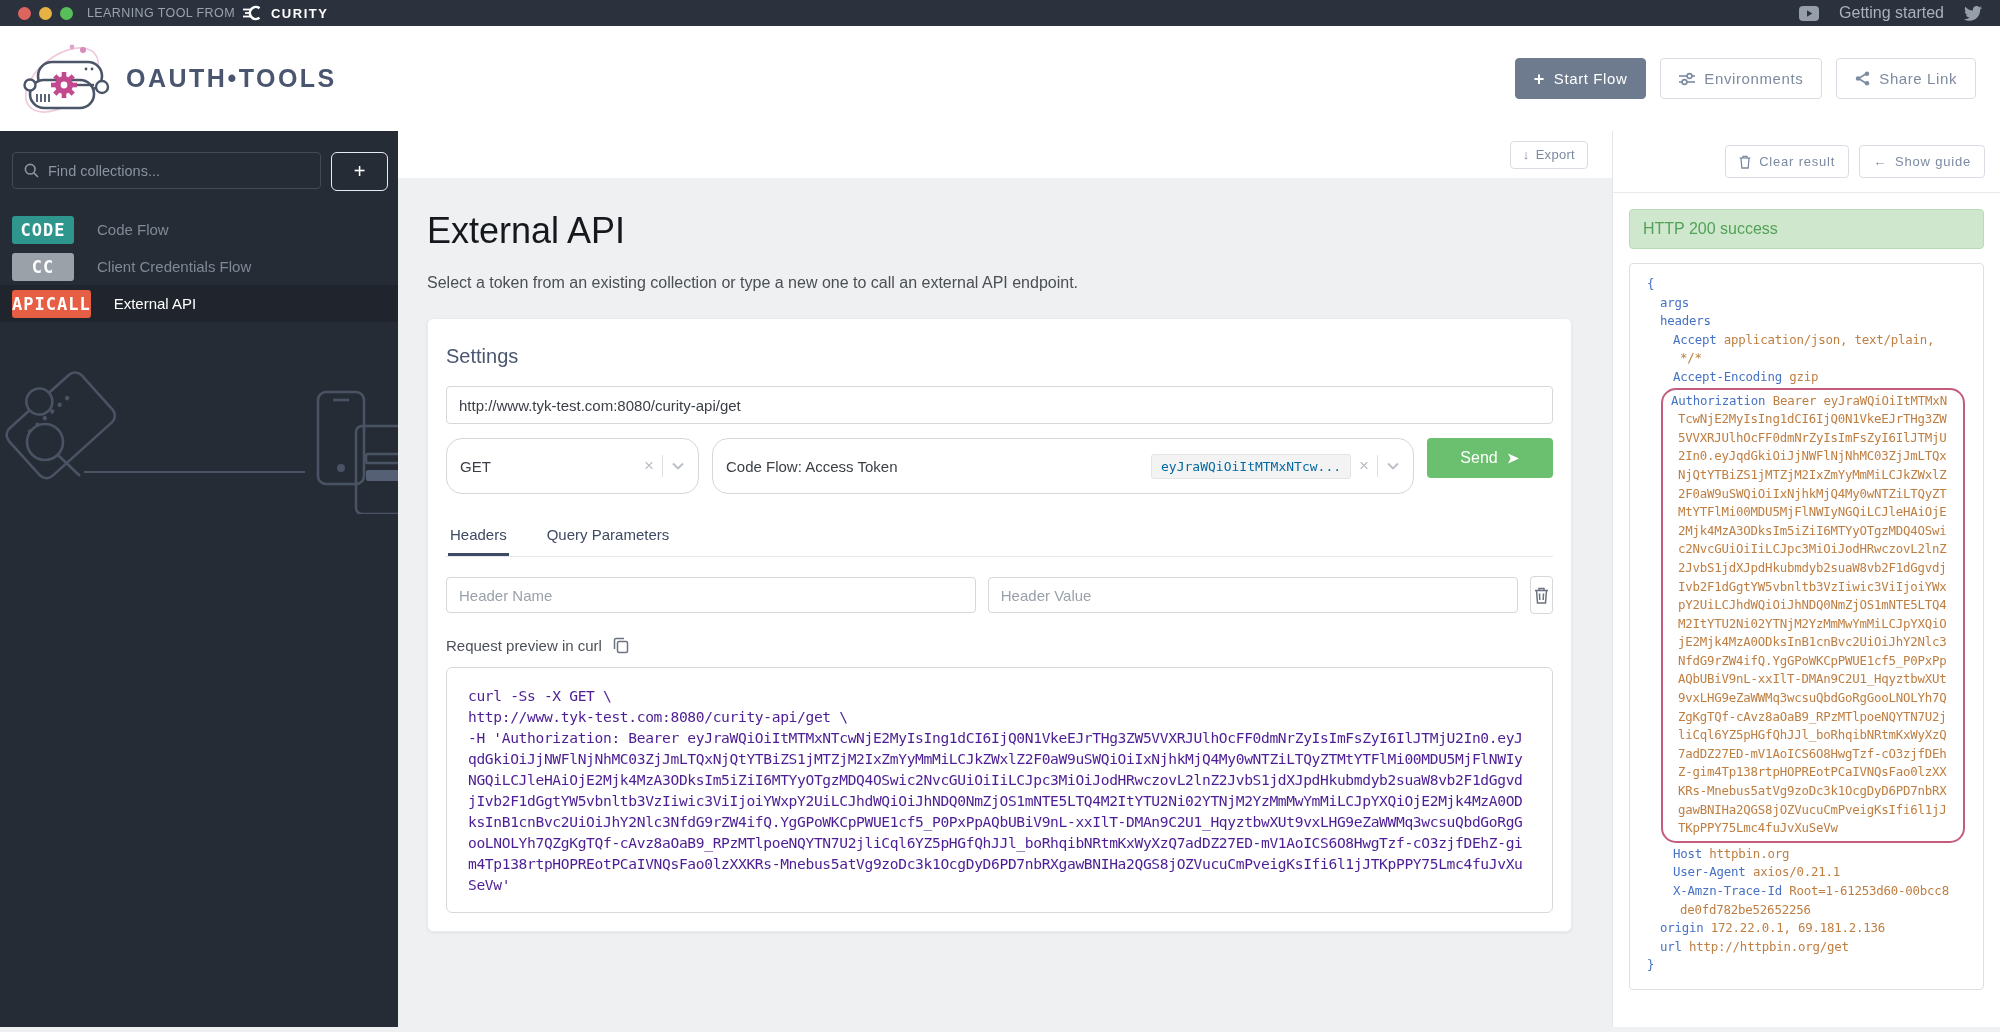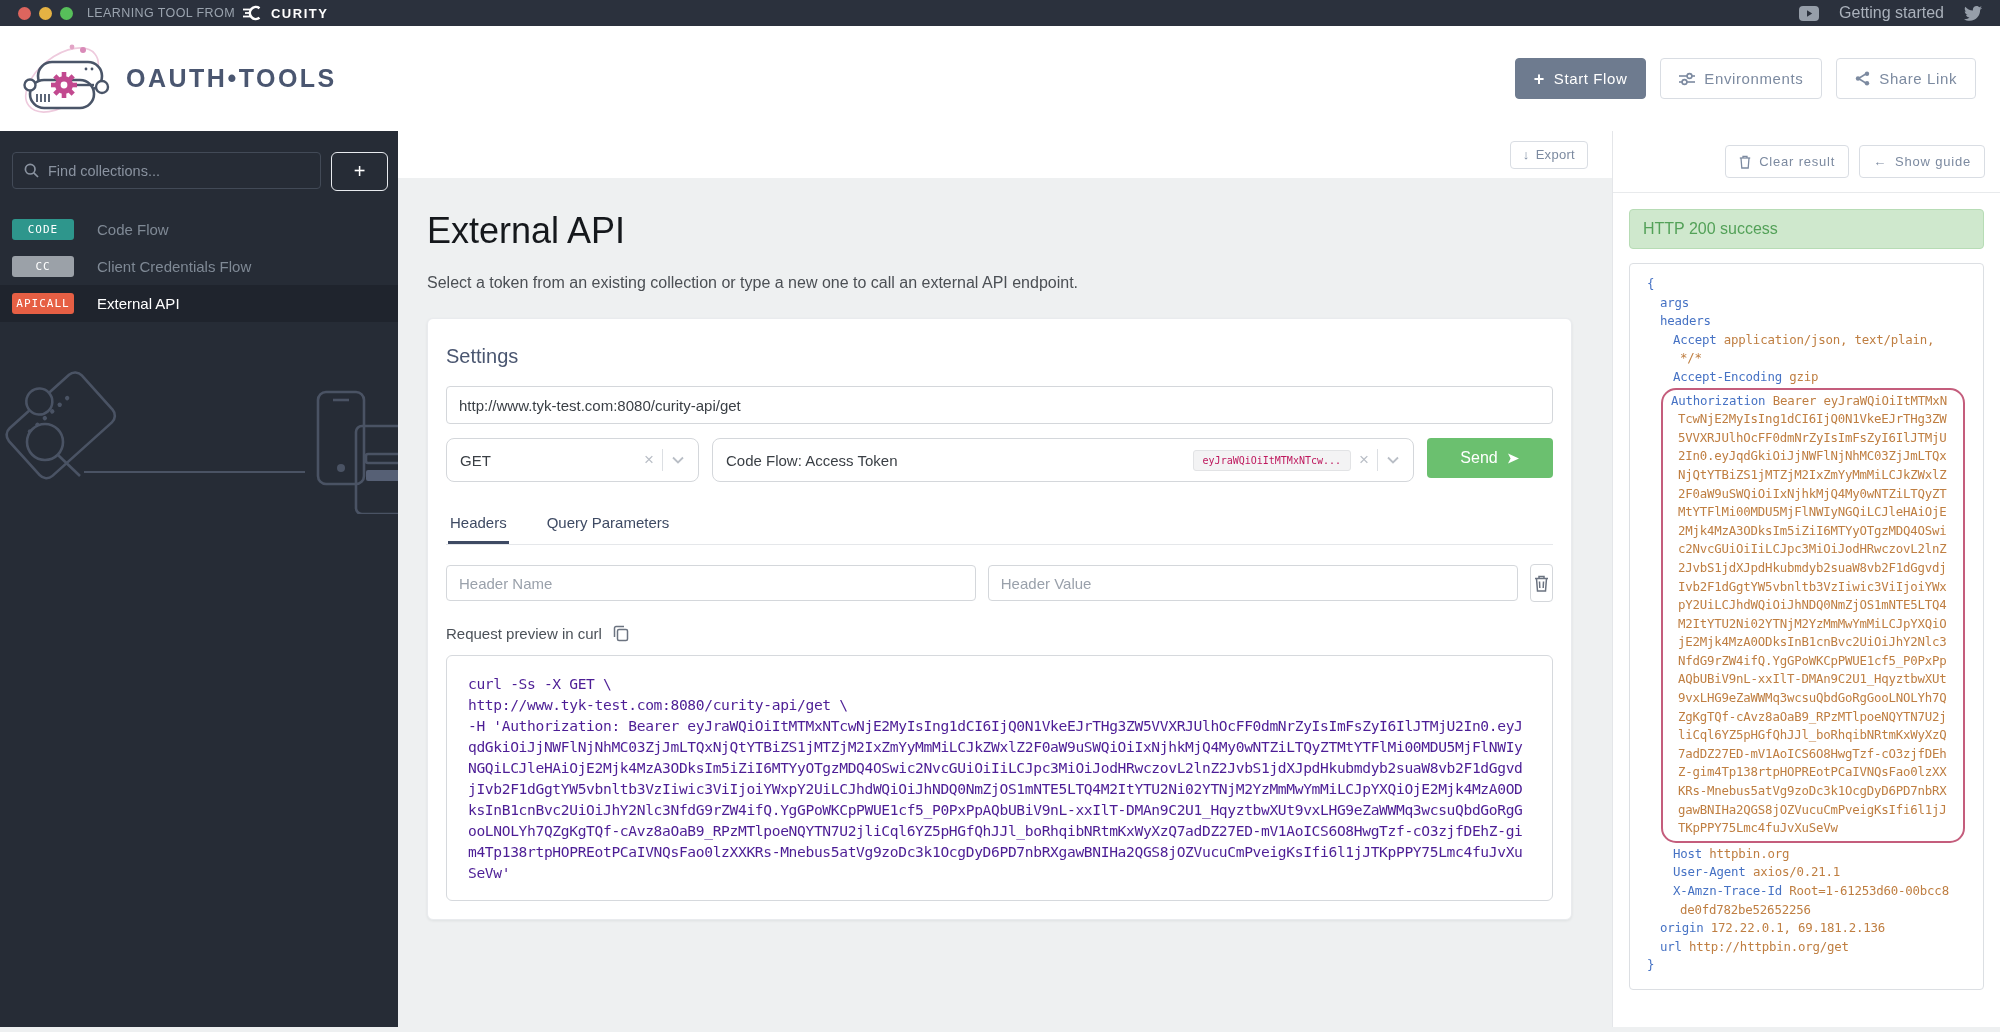--- a/index.html
+++ b/index.html
@@ -41,22 +41,22 @@
     border:1px solid #424a57; border-radius:4px; padding:0 11px; }
   .search-box input { background:transparent; border:none; outline:none; color:#c7ccd3;
     font-size:14.5px; width:100%; }
   .search-box input::placeholder { color:#8a93a0; }
   .add-btn { width:57px; height:39px; border:1px solid #e8ebef; border-radius:6px;
     background:transparent; color:#ffffff; font-size:20px; cursor:pointer; }
   .collections { margin-top:20px; }
   .collection-item { display:flex; align-items:center; height:37px; padding-left:12px;
     cursor:pointer; }
   .collection-item.selected { background:#1f242d; }
-  .badge { font-family:"DejaVu Sans Mono",monospace; font-size:11px; color:#fff;
-    letter-spacing:1px; border-radius:3px; padding:4px 0; min-width:62px; text-align:center; }
+  .badge { font-family:"DejaVu Sans Mono",monospace; font-size:17px; color:#fff;
+    letter-spacing:1px; border-radius:3px; padding:4px 0; min-width:62px; text-align:center;font-weight:bold; }
   .collection-label { margin-left:23px; font-size:15px; color:#7f8995; }
   .collection-item.selected .collection-label { color:#ffffff; }
   .illustration { display:block; margin-top:42px; }
 
   
   .main { flex:1; display:flex; flex-direction:column; min-width:0; }
   .main-top { height:47px; background:#ffffff; display:flex; align-items:center;
     justify-content:flex-end; padding-right:24px; flex:none; }
   .btn.small { height:28px; padding:0 12px; font-size:13px; gap:6px; letter-spacing:.3px; }
   .main-scroll { flex:1; background:#eef0f1; padding:32px 40px 0 29px; overflow:hidden; }
@@ -65,29 +65,29 @@
   .card { margin-top:26px; background:#ffffff; border-radius:6px;
     box-shadow:0 1px 3px rgba(20,24,32,.07); border:1px solid #e9ebee;
     padding:26px 18px 18px; }
   .card h2 { font-size:20px; font-weight:500; color:#4a5670; margin-bottom:18px; }
   .text-input { width:100%; height:38px; border:1px solid #d4d7db; border-radius:4px;
     padding:0 12px; font-size:15px; color:#3a3f45; outline:none;
     font-family:"Liberation Sans",sans-serif; }
   .text-input::placeholder { color:#9aa1ab; }
   .req-row { display:flex; gap:13px; margin-top:14px; }
   .select { display:flex; align-items:center; background:#fff; border:1px solid #d4d7db;
-    border-radius:8px; height:44px; padding:0 10px 0 13px; cursor:pointer; }
+    border-radius:16px; height:56px; padding:0 10px 0 13px; cursor:pointer; }
   .select.method { width:253px; }
   .select.token { flex:1; min-width:0; }
   .select .sel-label { font-size:15px; color:#3a3f45; flex:1; white-space:nowrap;
     overflow:hidden; }
   .sel-x { color:#b9bec6; font-size:17px; padding:0 8px; cursor:pointer; }
   .sel-sep { width:1px; height:22px; background:#dcdfe3; }
   .sel-chev { color:#b9bec6; padding:0 4px 0 9px; display:flex; cursor:pointer; }
-  .chip { font-family:"DejaVu Sans Mono",monospace; font-size:10px; color:#be185d;
+  .chip { font-family:"DejaVu Sans Mono",monospace; font-size:13px; color:#0369a1;
     background:#f3f3f4; border:1px solid #e2e3e5; border-radius:3px; padding:4px 9px;
     white-space:nowrap; }
   .send-btn { width:126px; height:40px; background:#6bc06f; border:none; border-radius:4px;
     color:#fff; font-size:16px; display:flex; align-items:center; justify-content:center;
     gap:9px; cursor:pointer; }
   .tabs { display:flex; gap:36px; margin-top:24px; border-bottom:1px solid #e5e7ea;
     padding:0 2px; }
   .tab { font-size:15px; color:#3e4a63; padding:8px 2px 13px; cursor:pointer; }
   .tab.active { box-shadow:inset 0 -3px 0 #3e4a63; }
   .hdr-row { display:flex; gap:12px; margin-top:19px; align-items:center; }

